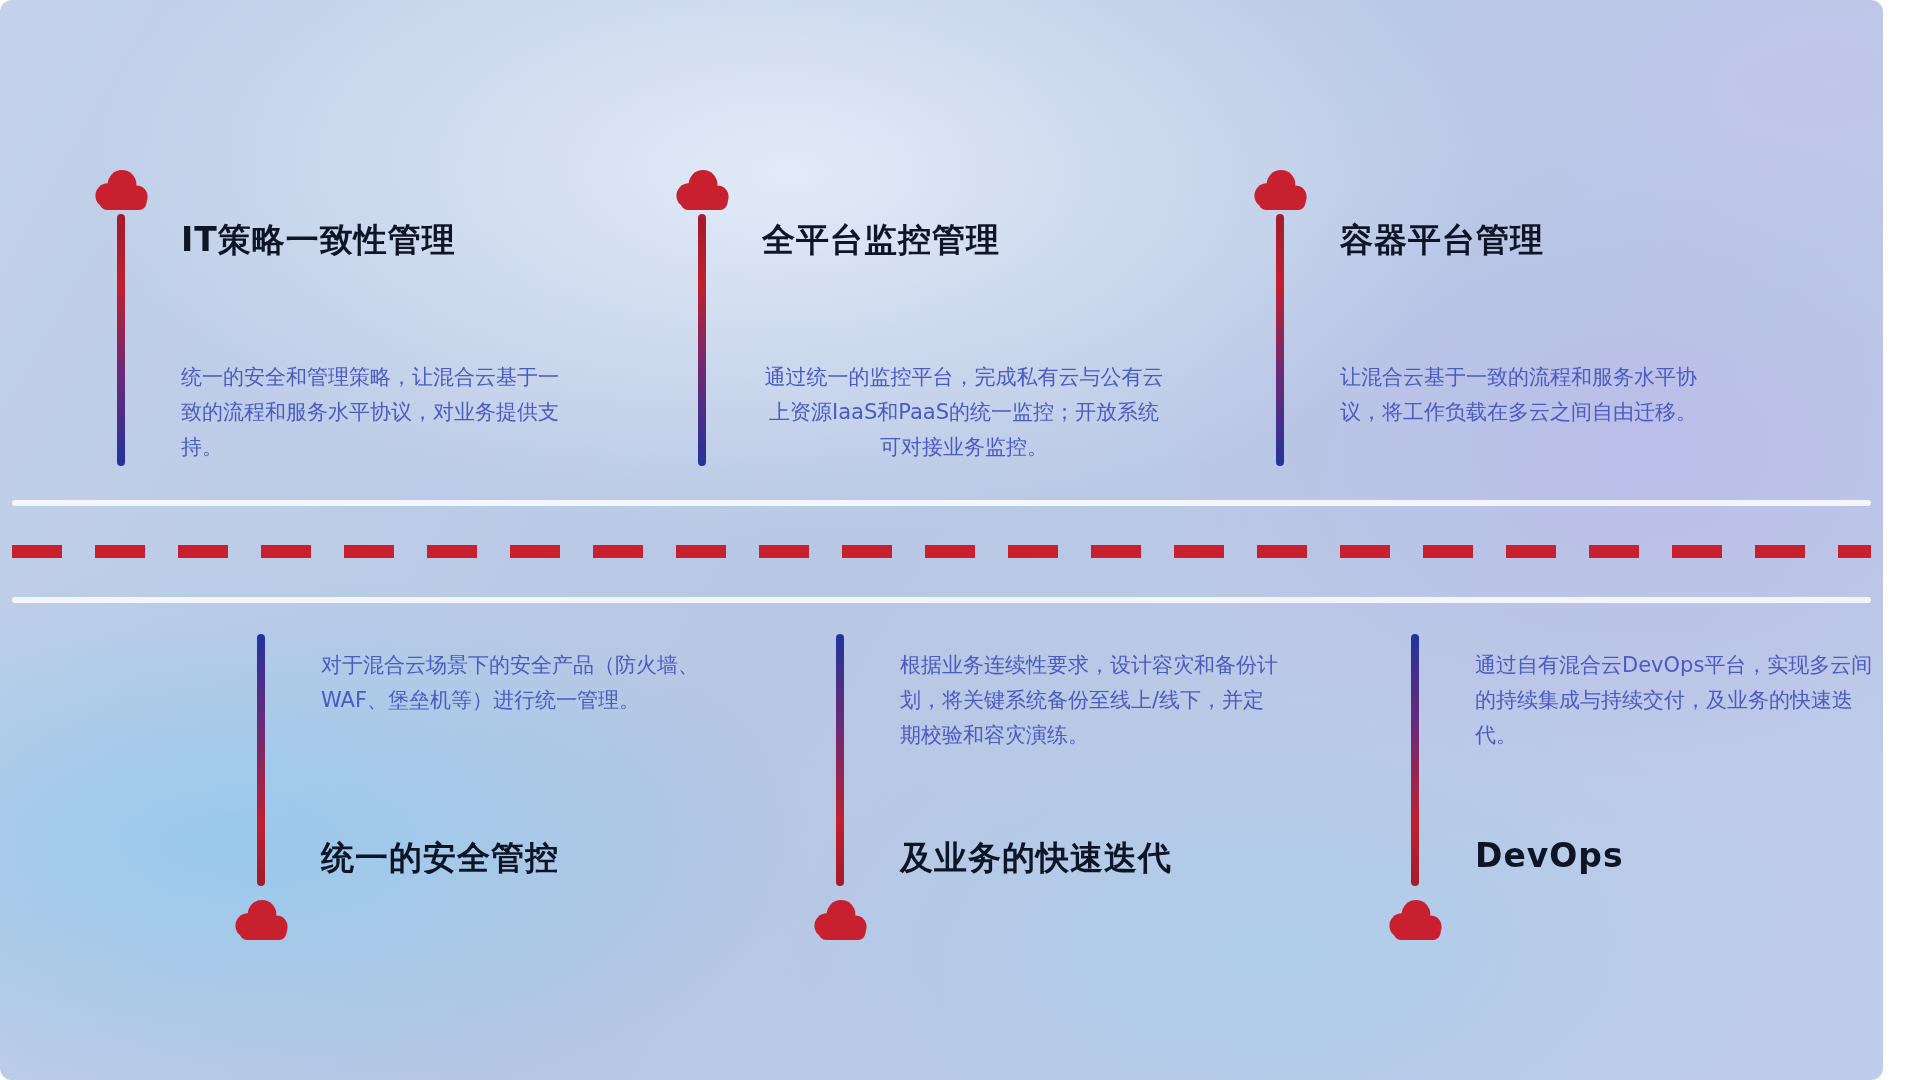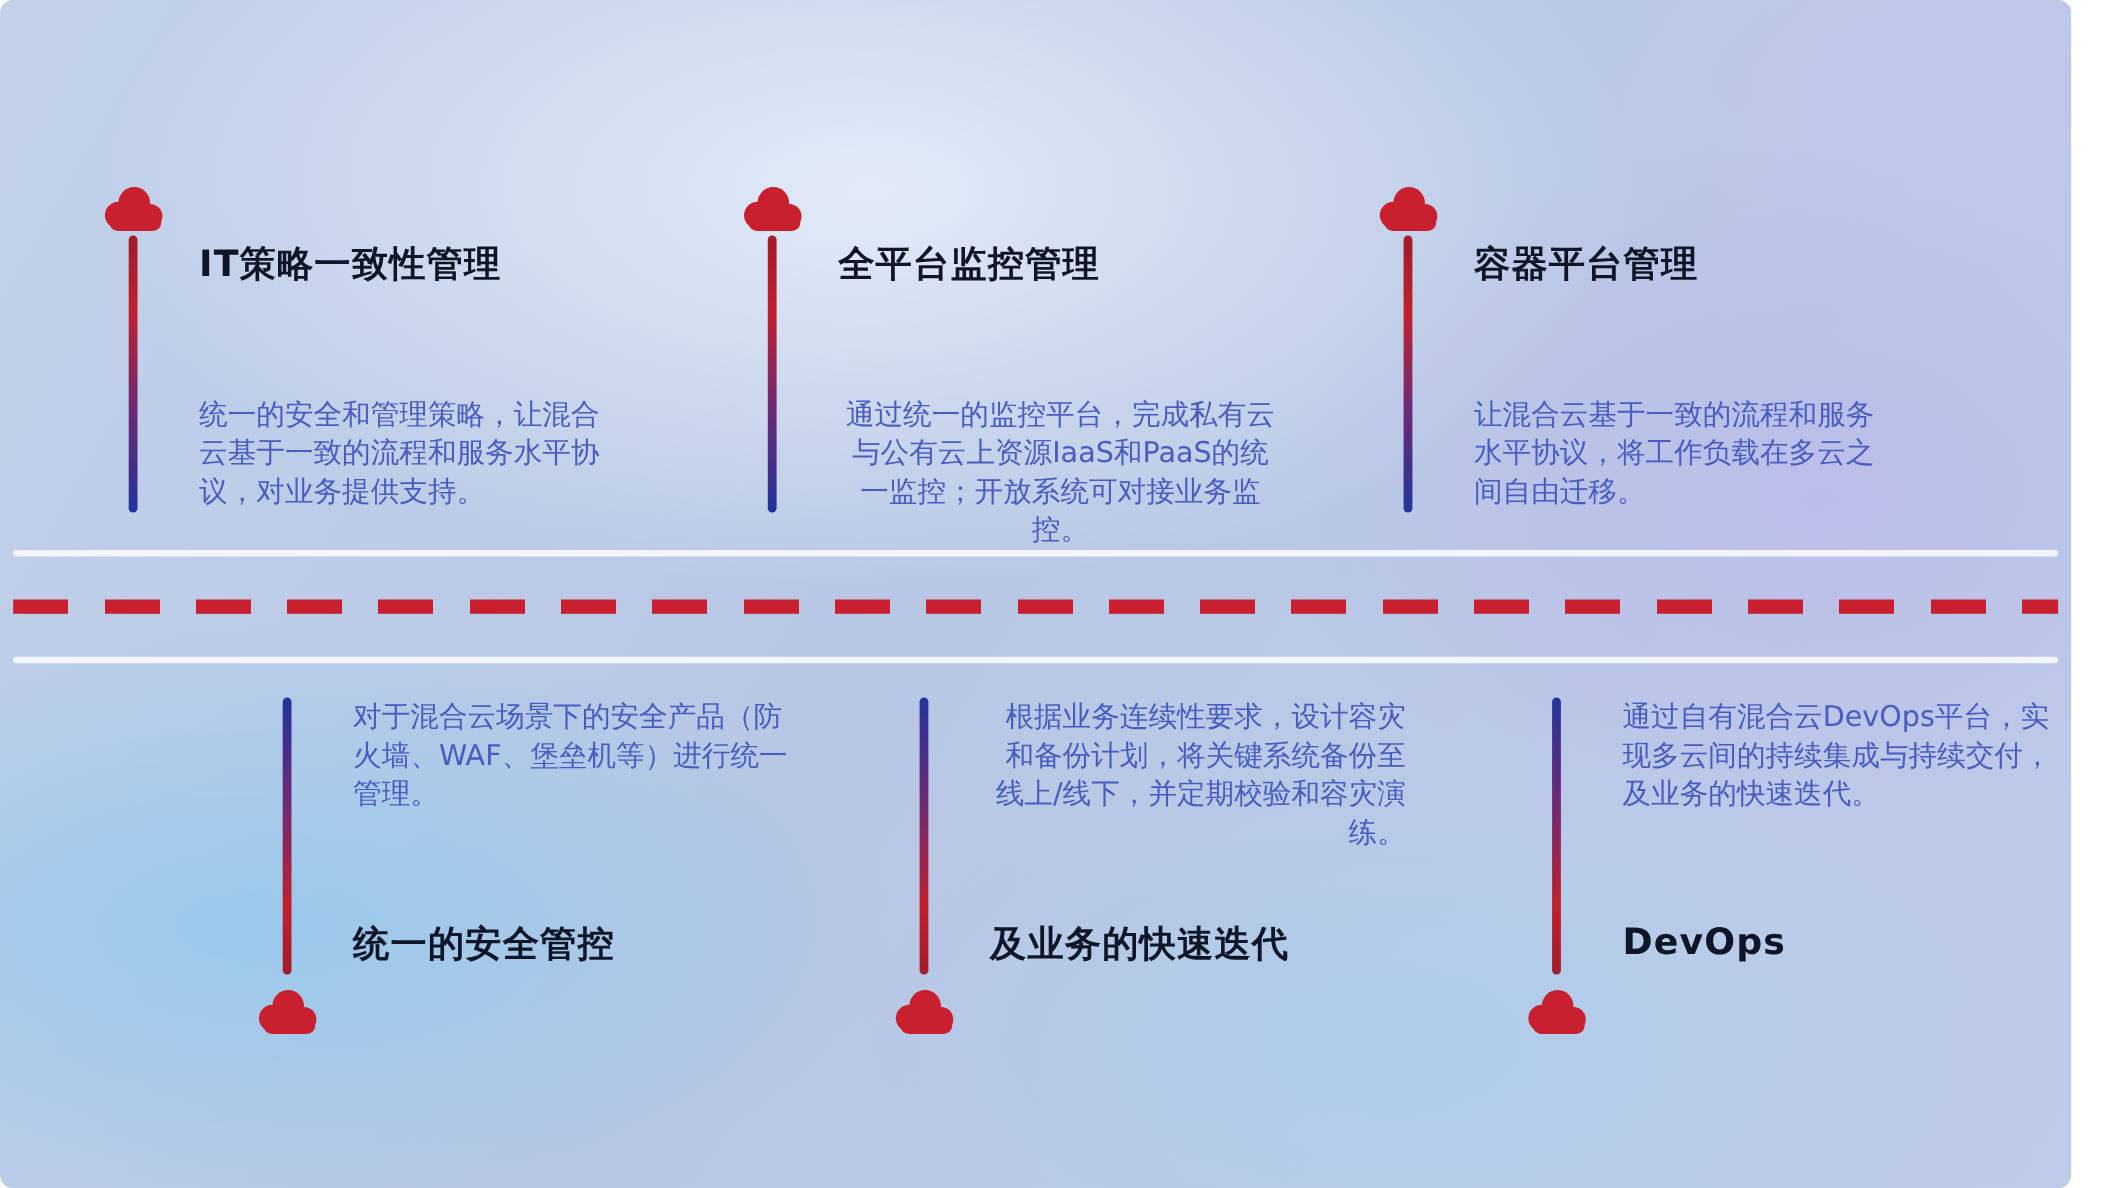--- a/index.html
+++ b/index.html
@@ -62,29 +62,29 @@
 
   .title {
     position:absolute; left:0; width:520px;
     font-size:33px; font-weight:700; color:#0e1526; letter-spacing:1px;
   }
   .item.top .title    { top:50px; }
   .item.bottom .title { top:202px; }
 
   .desc {
     position:absolute; left:0;
-    font-size:26px; line-height:35px; color:#4a5bc1;
+    font-size:21px; line-height:35px; color:#4a5bc1;
   }
   .item.top .desc    { top:192px; }
-  .item.bottom .desc { top:1px; }
+  .item.bottom .desc { top:14px; }
   .col1 .desc { width:378px; }
   .col2 .desc { width:404px;text-align:center; }
   .col3 .desc { width:382px; }
   .col4 .desc { width:396px; }
-  .col5 .desc { width:378px;text-align:right; }
+  .col5 .desc { width:378px; }
   .col6 .desc { width:404px; }
 </style>
 </head>
 <body>
 
 <div class="canvas">
 
   <section class="item top col1">
     <span class="cloud">
       <svg viewBox="0 0 60 42" width="62" height="43" aria-hidden="true">

